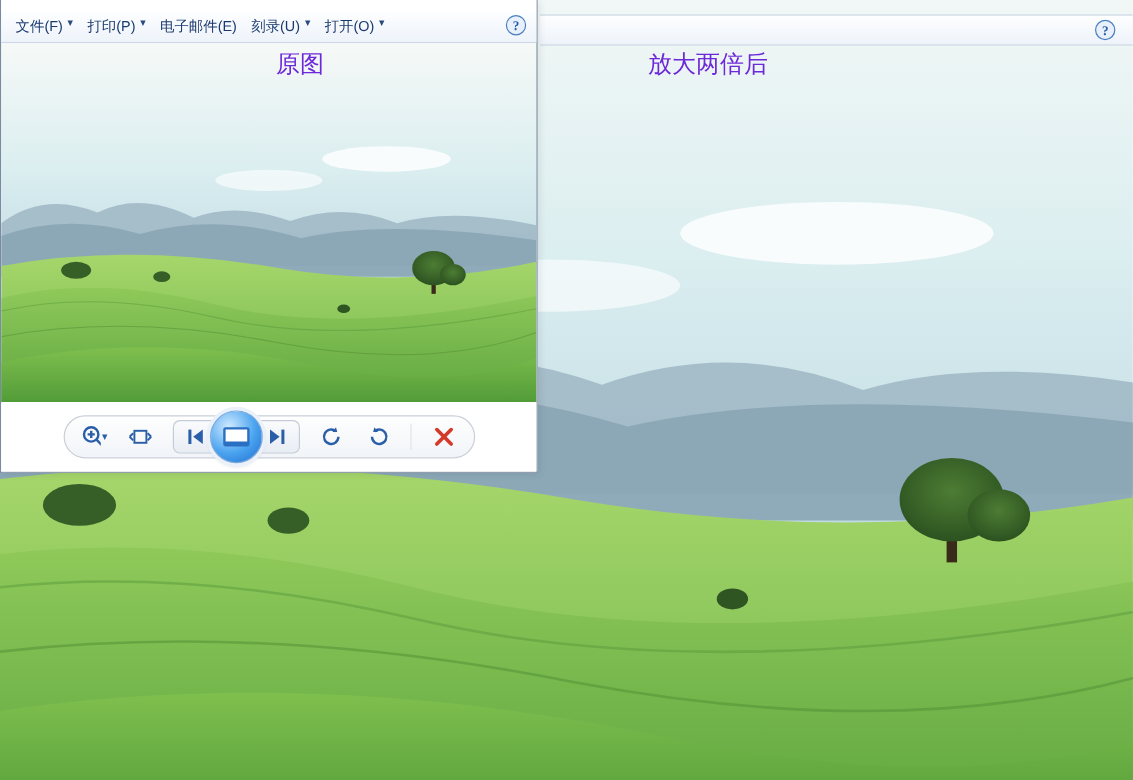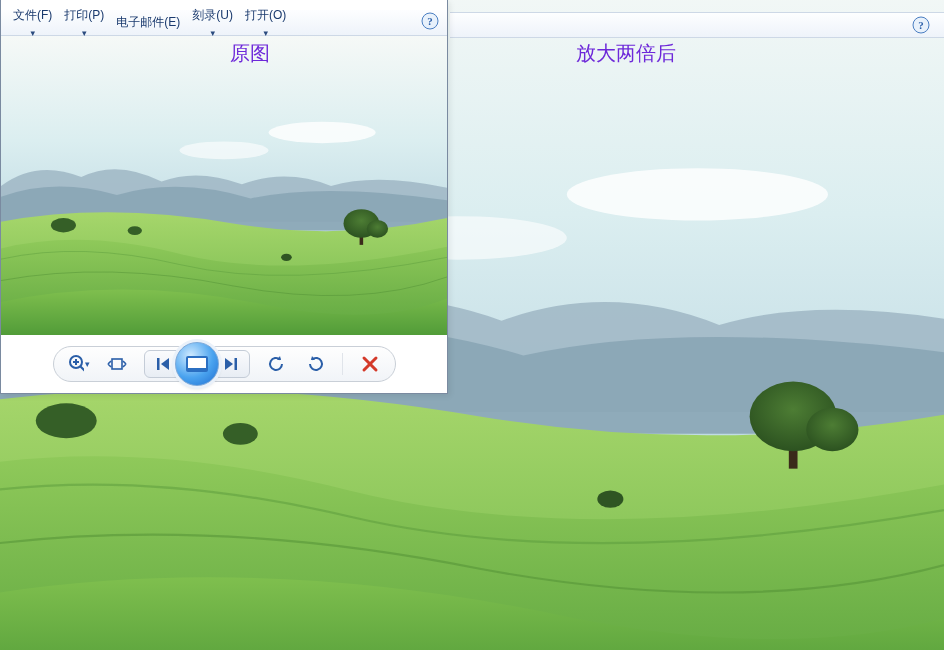--- a/index.html
+++ b/index.html
@@ -15,30 +15,30 @@
   .landscape-big { position: absolute; left: 0; top: 0; width: 944px; height: 650px; overflow: hidden; }
   .landscape-big .svg-wrap { position: absolute; left: -42px; top: -45px; width: 1000px; height: 740px; }
   .landscape-big svg { display: block; }
 
   
   .small-window { position: absolute; left: 0; top: 0; width: 448px; height: 394px;
     background: #fff; border: 1px solid #7a8aa0; border-top: none; box-shadow: 2px 2px 6px rgba(0,0,0,.08); }
   .title-row { height: 10px; background: #fff; }
   .menu-bar { height: 26px; display: flex; align-items: center; gap: 4px; padding: 0 8px;
     background: linear-gradient(#fdfeff, #eef3fa); border-bottom: 1px solid #cdd8e6; font-size: 12px; color: #1a3a6e; }
-  .menu-bar .mitem { display: flex; align-items: center; gap: 4px; padding: 2px 4px; cursor: default; flex-direction: column; }
+  .menu-bar .mitem { display: flex; align-items: flex-start; gap: 4px; padding: 2px 4px; cursor: default; }
   .menu-bar .caret { font-size: 9px; color: #2a4a7e; }
   .menu-bar .spacer { flex: 1; }
 
   .landscape-small { position: relative; width: 446px; height: 300px; overflow: hidden; }
   .landscape-small svg { display: block; }
 
   .annot { position: absolute; color: #6d28d9; font-size: 20px; font-weight: 500; }
   .annot.a-left { left: 230px; top: 40px; }
-  .annot.a-right { left: 540px; top: 40px; margin-left: 36px; }
+  .annot.a-right { left: 540px; top: 40px; }
 
   
   .ctrl-strip { position: absolute; left: 0; bottom: 0; width: 100%; height: 58px;
     background: #ffffff; display: flex; align-items: center; justify-content: center; }
   .pill { display: flex; align-items: center; height: 36px; border: 1px solid #c9cfd7;
     border-radius: 18px; background: linear-gradient(#fefefe,#f1f4f8); padding: 0 14px; gap: 16px; }
   .pill .btn { display:flex; align-items:center; justify-content:center; width:22px; height:22px; cursor:pointer; }
   .pill .sep { width:1px; height:22px; background:#e0e4ea; }
   .nav-group { display:flex; align-items:center; gap:0; background:linear-gradient(#fafbfd,#e8edf4);
     border:1px solid #c4ccd7; border-radius:6px; height:28px; padding:0 4px; }

